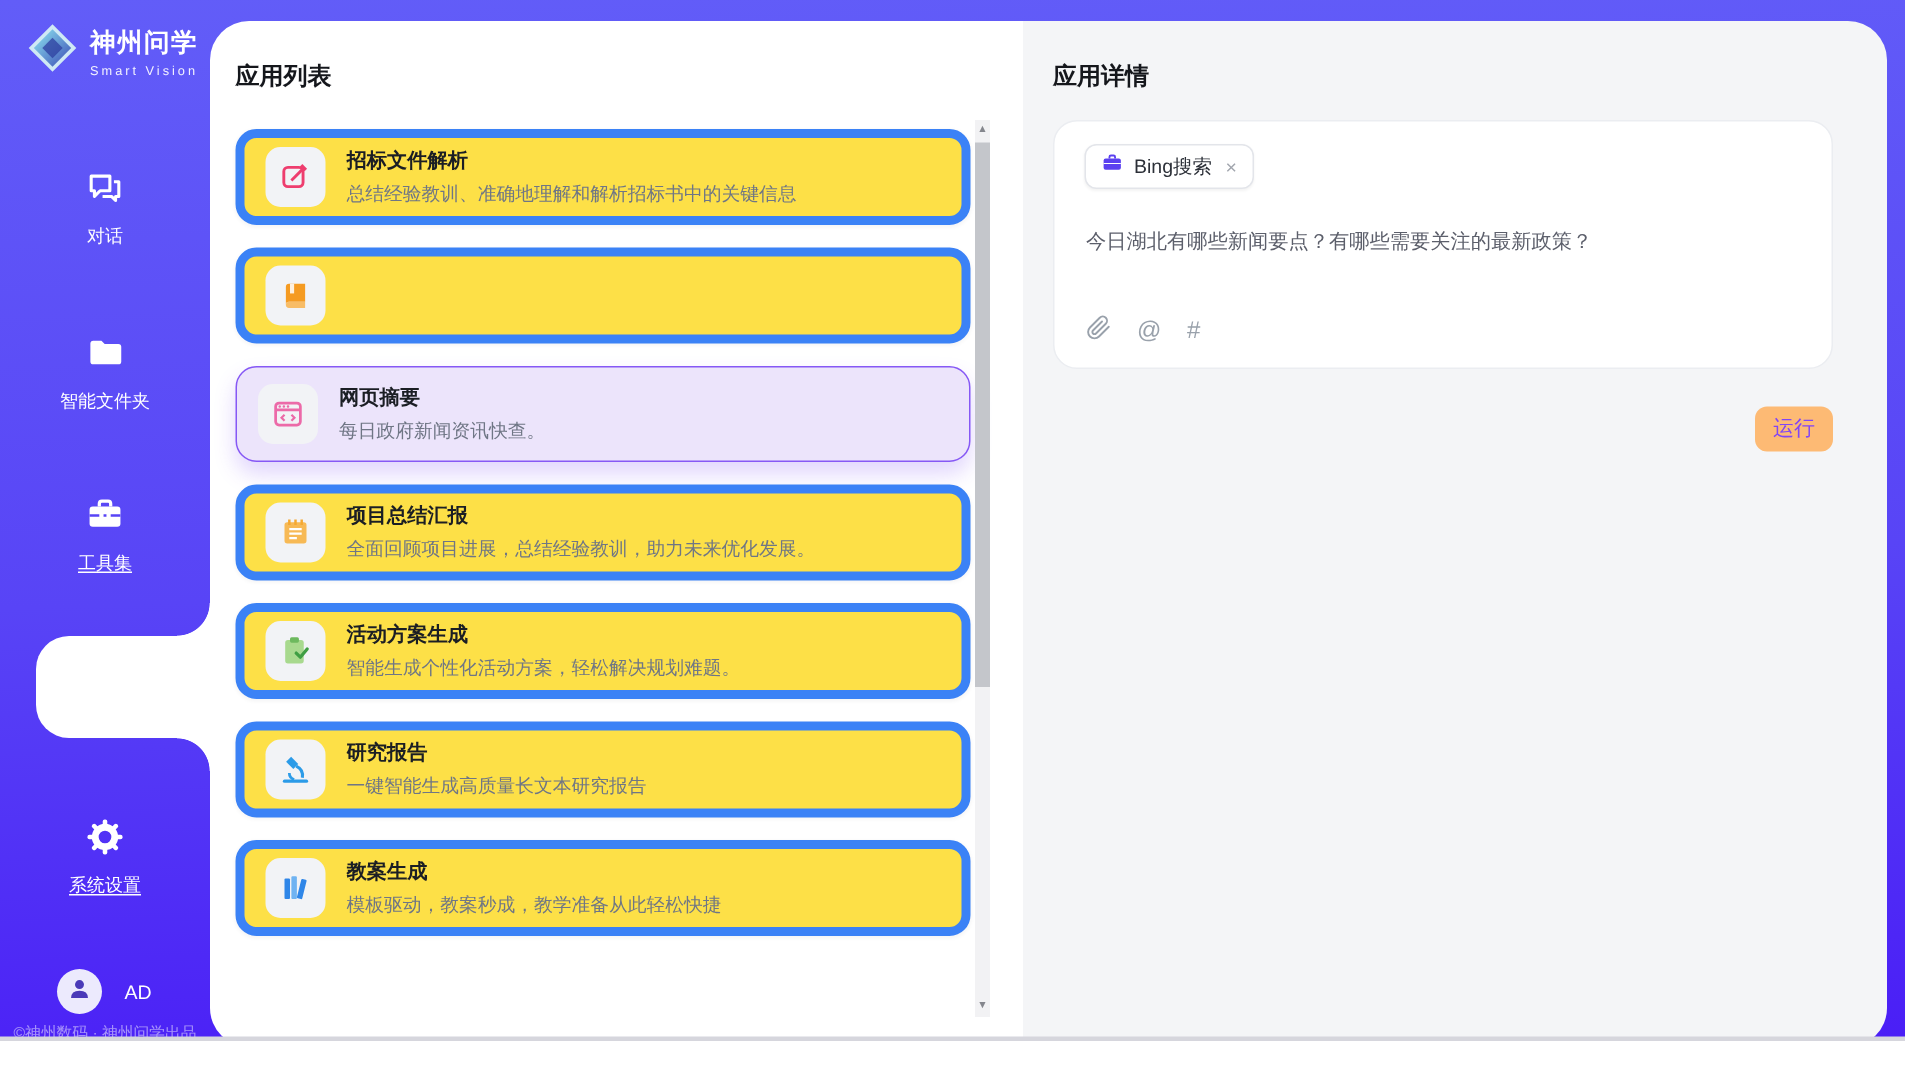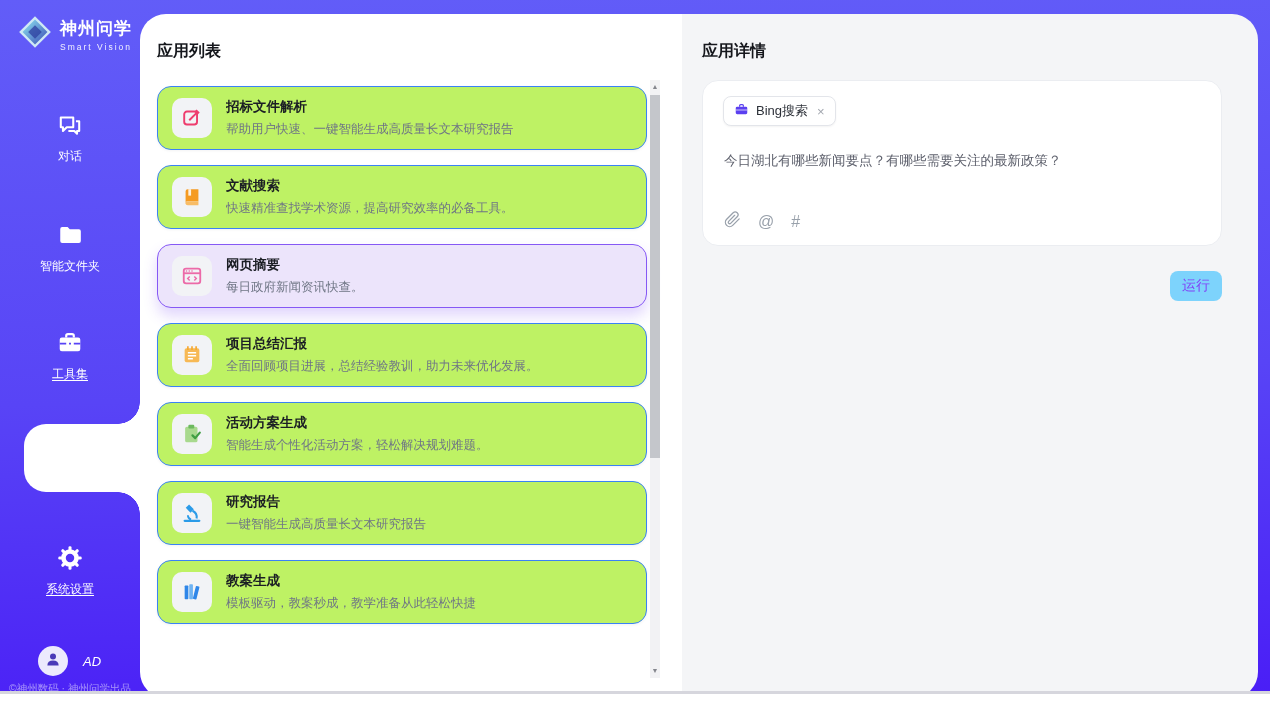--- a/index.html
+++ b/index.html
@@ -17,37 +17,37 @@
   .nav-item { position:absolute; left:0; width:140px; text-align:center; color:#fff; cursor:pointer; z-index:2; }
   .nav-item .nav-label { display:block; margin-top:6px; font-size:12px; }
   .nav-item.active { color:#5b3cf5; }
   .ul { text-decoration:underline; text-underline-offset:2px; }
   .nav-bubble { position:absolute; left:24px; right:0; top:424px; height:68px; background:#fff;
     border-radius:22px 0 0 22px; z-index:1; }
   .nav-bubble::before { content:""; position:absolute; right:0; top:-22px; width:22px; height:22px;
     background:radial-gradient(circle 22px at 0 0, rgba(255,255,255,0) 21.5px, #fff 22px); }
   .nav-bubble::after { content:""; position:absolute; right:0; bottom:-22px; width:22px; height:22px;
     background:radial-gradient(circle 22px at 0 100%, rgba(255,255,255,0) 21.5px, #fff 22px); }
-  .user-row { position:absolute; left:38px; top:646px; display:flex; align-items:center; gap:15px;font-style:italic; }
+  .user-row { position:absolute; left:38px; top:646px; display:flex; align-items:center; gap:15px; }
   .avatar { width:30px; height:30px; border-radius:50%; background:#eceafd; display:flex; align-items:center; justify-content:center; }
   .user-name { font-size:13px; color:#fff; }
   .sidebar-footer { position:absolute; left:0; top:682px; width:140px; text-align:center;
     font-size:10.5px; color:rgba(255,255,255,.5); white-space:nowrap; }
 
   
   .content { position:absolute; left:140px; top:14px; width:1118px; height:684px;
     border-radius:26px; overflow:hidden; display:flex; z-index:3; }
   .panel-list { width:542px; background:#fff; position:relative; flex:none; }
   .panel-detail { flex:1; background:#f4f5f7; position:relative; }
   .panel-title { position:absolute; left:17px; top:27px; font-size:16px; font-weight:bold; color:#15171c; }
   .panel-detail .panel-title { left:20px; }
 
   
   .app-list { position:absolute; left:17px; top:72px; width:490px; }
-  .app-card { height:64px; margin-bottom:15px; background:#bef264; border:1px solid #3b82f6;
+  .app-card { height:64px; margin-bottom:15px; background:#fde047; border:6px solid #3b82f6;
     border-radius:14px; box-shadow:0 1px 3px rgba(25,28,40,.05); display:flex; align-items:center;
     gap:14px; padding:0 14px; cursor:pointer; }
   .app-card.selected { background:#ece4fb; border:1px solid #8658f5; box-shadow:0 8px 14px rgba(120,70,245,.22); }
   .app-icon { width:40px; height:40px; border-radius:10px; background:#f2f3f6; flex:none;
     display:flex; align-items:center; justify-content:center; }
   .app-text { overflow:hidden; }
   .app-name { font-size:13.5px; font-weight:bold; color:#1b1e24; margin-bottom:5px; }
   .app-desc { font-size:12.5px; color:#6f7685; white-space:nowrap; }
 
   
@@ -60,21 +60,21 @@
   .detail-card { position:absolute; left:20px; top:66px; width:520px; height:166px; background:#fff;
     border:1px solid #ebedf1; border-radius:16px; }
   .chip { position:absolute; left:20px; top:15px; display:inline-flex; align-items:center; gap:7px;
     height:30px; padding:0 10px; background:#fff; border:1px solid #e3e5ea; border-radius:8px;
     box-shadow:0 1px 2px rgba(0,0,0,.05); cursor:pointer; }
   .chip-label { font-size:13px; color:#2c3038; }
   .chip-close { font-size:13px; color:#a2a6ae; margin-left:2px; cursor:pointer; }
   .prompt { position:absolute; left:21px; top:70px; right:18px; font-size:13.5px; color:#5c5f6b; line-height:1.5; }
   .composer-icons { position:absolute; left:21px; bottom:13px; display:flex; align-items:center; gap:17px; color:#99a1ab; }
   .composer-icons .glyph { font-size:16px; line-height:1; cursor:pointer; }
-  .run-btn { position:absolute; top:257px; right:36px; width:52px; height:30px; background:#7dd3fc;
+  .run-btn { position:absolute; top:257px; right:36px; width:52px; height:30px; background:#fdba74;
     color:#8145f6; font-size:14px; border-radius:8px; display:flex; align-items:center; justify-content:center;
     cursor:pointer; border:none; font-family:inherit; }
 </style>
 </head>
 <body>
 
 <div class="screen">
 
   <div class="sidebar">
     <div class="logo">
@@ -174,36 +174,32 @@
         <div class="app-card">
           <span class="app-icon">
             <svg width="22" height="22" viewBox="0 0 24 24" fill="none" stroke="#ee3d6e" stroke-width="2.1">
               <rect x="3.5" y="5" width="14" height="14" rx="3"></rect>
               <path d="M9 14.5 L18.5 5"></path>
               <path d="M17 2.6 l3.4 3.4 -1.8 1.8 -3.4-3.4 z" fill="#ee3d6e" stroke="none"></path>
             </svg>
           </span>
           <div class="app-text">
             <div class="app-name">招标文件解析</div>
-            <div class="app-desc">帮助用户快速、一键智能生成高质量长文本研究报告</div>
+            <div class="app-desc">总结经验教训、准确地理解和解析招标书中的关键信息</div>
           </div>
         </div>
 
         <div class="app-card">
           <span class="app-icon">
             <svg width="22" height="22" viewBox="0 0 24 24">
               <path d="M5 5.8 q0-2.3 2.3-2.3 H19 v13 H7.3 Q5 16.5 5 18.8 z" fill="#f59b22"></path>
               <path d="M5 18.8 q0-2.3 2.3-2.3 H19 v4.6 H7.3 Q5 21.1 5 18.8 z" fill="#f8bc66"></path>
               <rect x="8" y="3.5" width="3" height="7" fill="#fff" opacity=".85"></rect>
             </svg>
           </span>
-          <div class="app-text">
-            <div class="app-name">文献搜索</div>
-            <div class="app-desc">快速精准查找学术资源，提高研究效率的必备工具。</div>
-          </div>
         </div>
 
         <div class="app-card selected">
           <span class="app-icon">
             <svg width="22" height="22" viewBox="0 0 24 24" fill="none" stroke="#ec6aa8" stroke-width="2">
               <rect x="3" y="4" width="18" height="16" rx="2.5"></rect>
               <path d="M3 9 h18"></path>
               <circle cx="6" cy="6.5" r=".9" fill="#ec6aa8" stroke="none"></circle>
               <circle cx="9" cy="6.5" r=".9" fill="#ec6aa8" stroke="none"></circle>
               <circle cx="12" cy="6.5" r=".9" fill="#ec6aa8" stroke="none"></circle>

